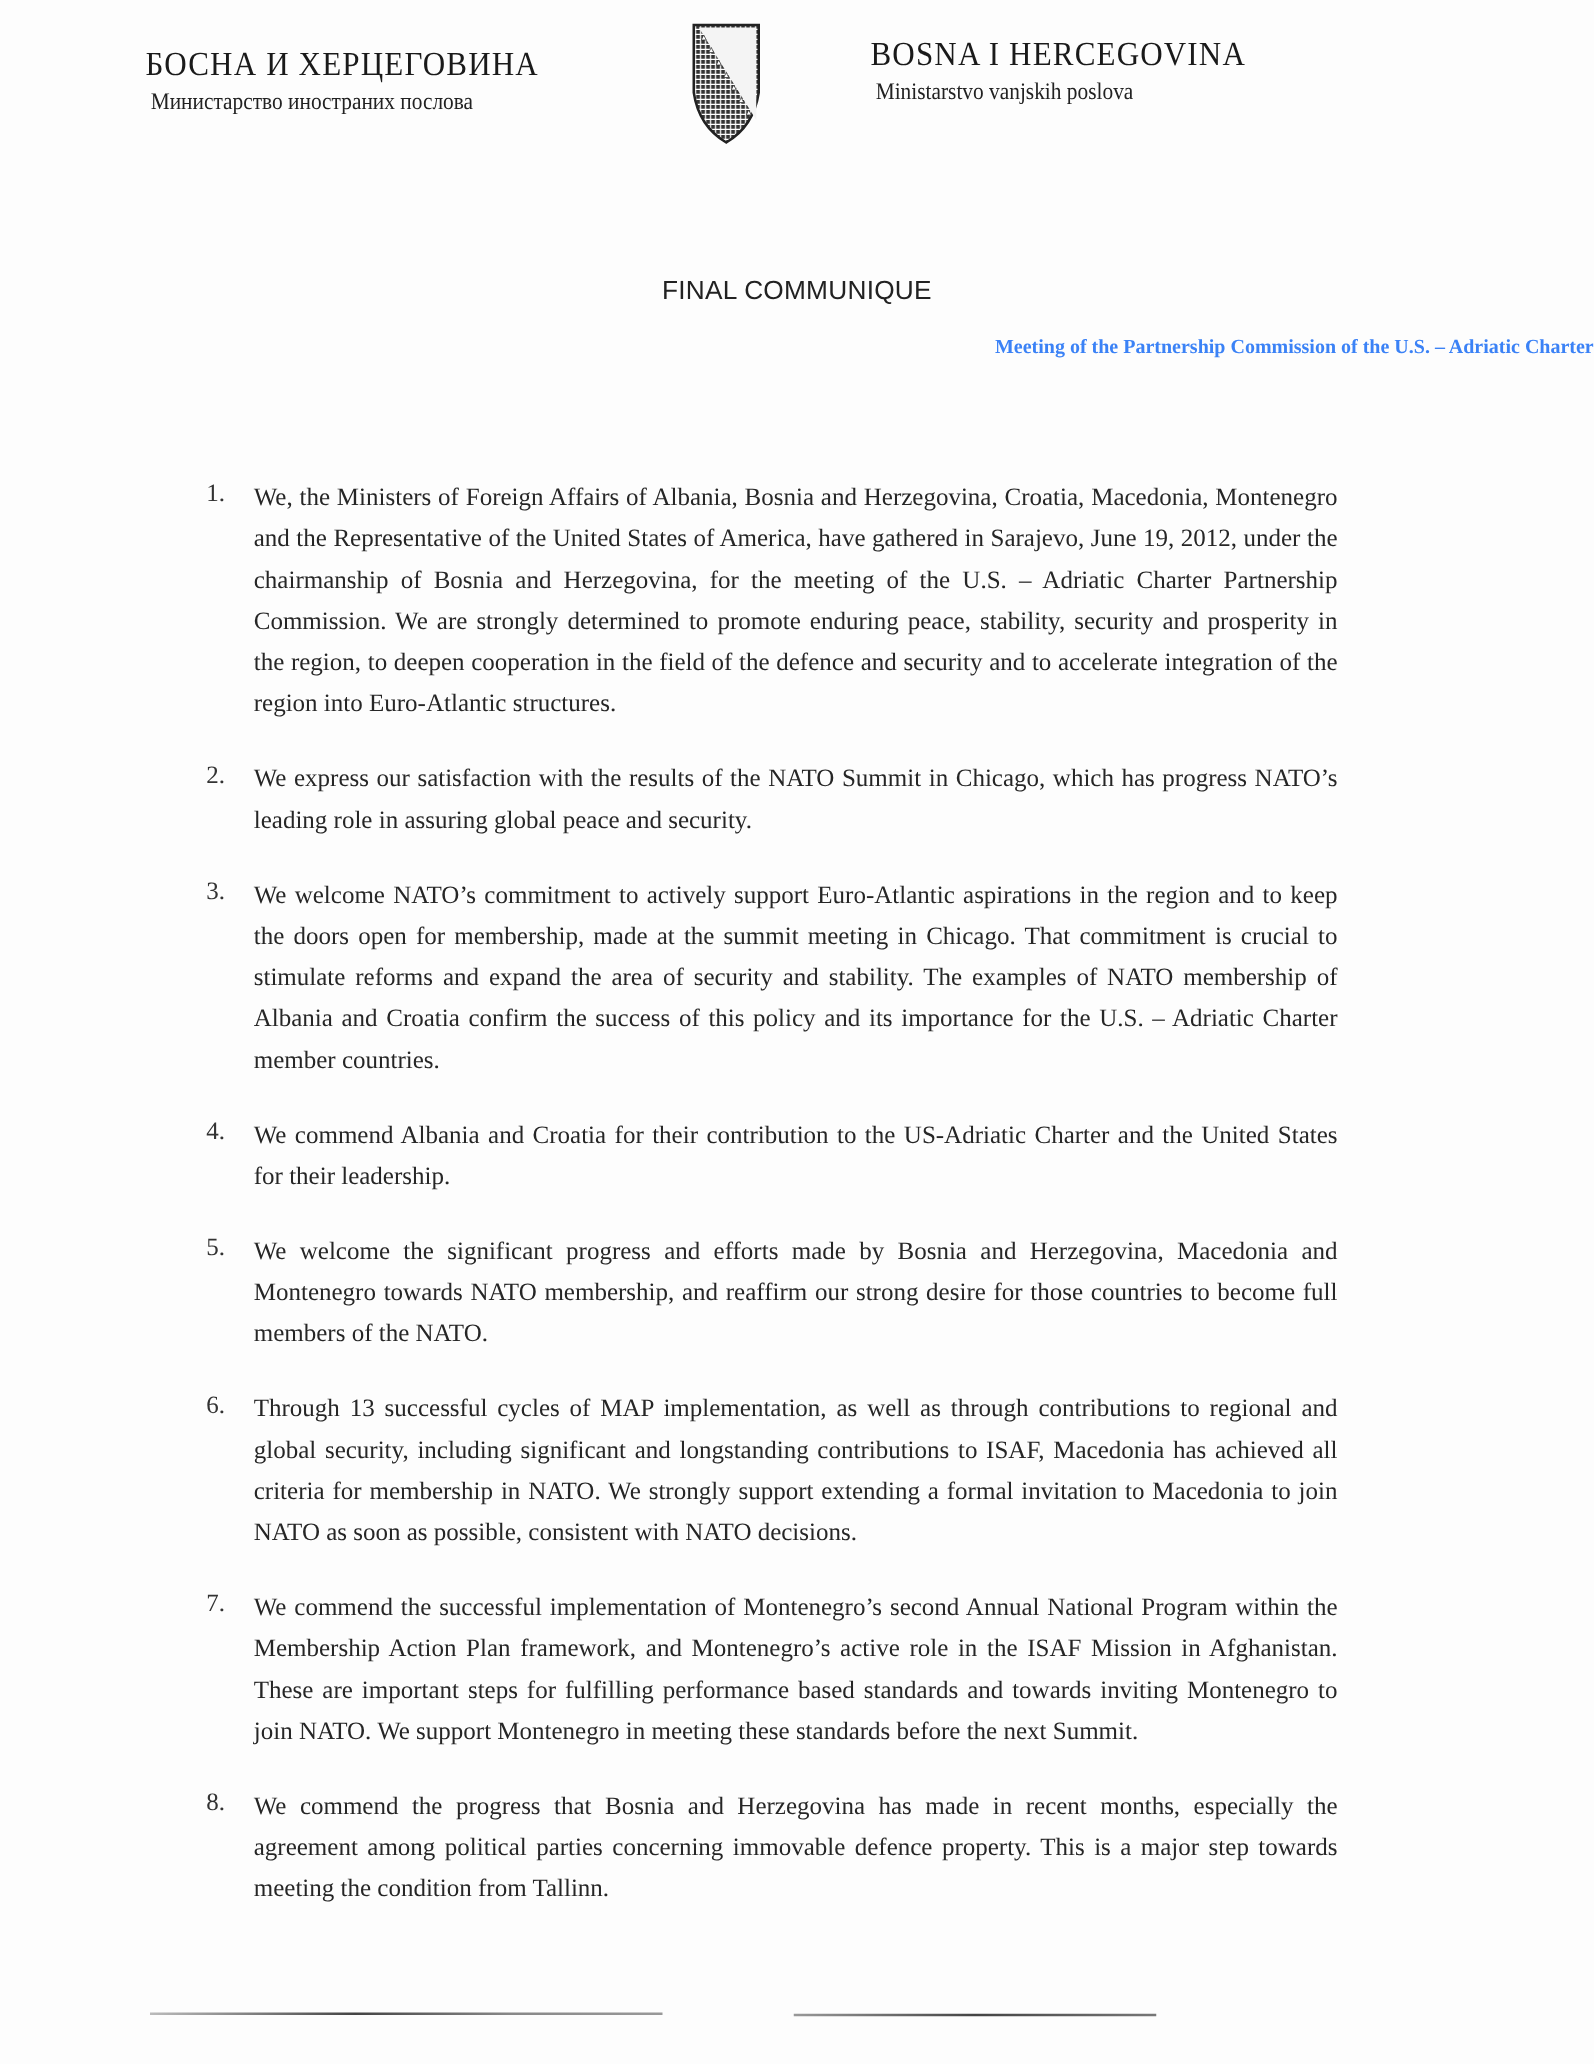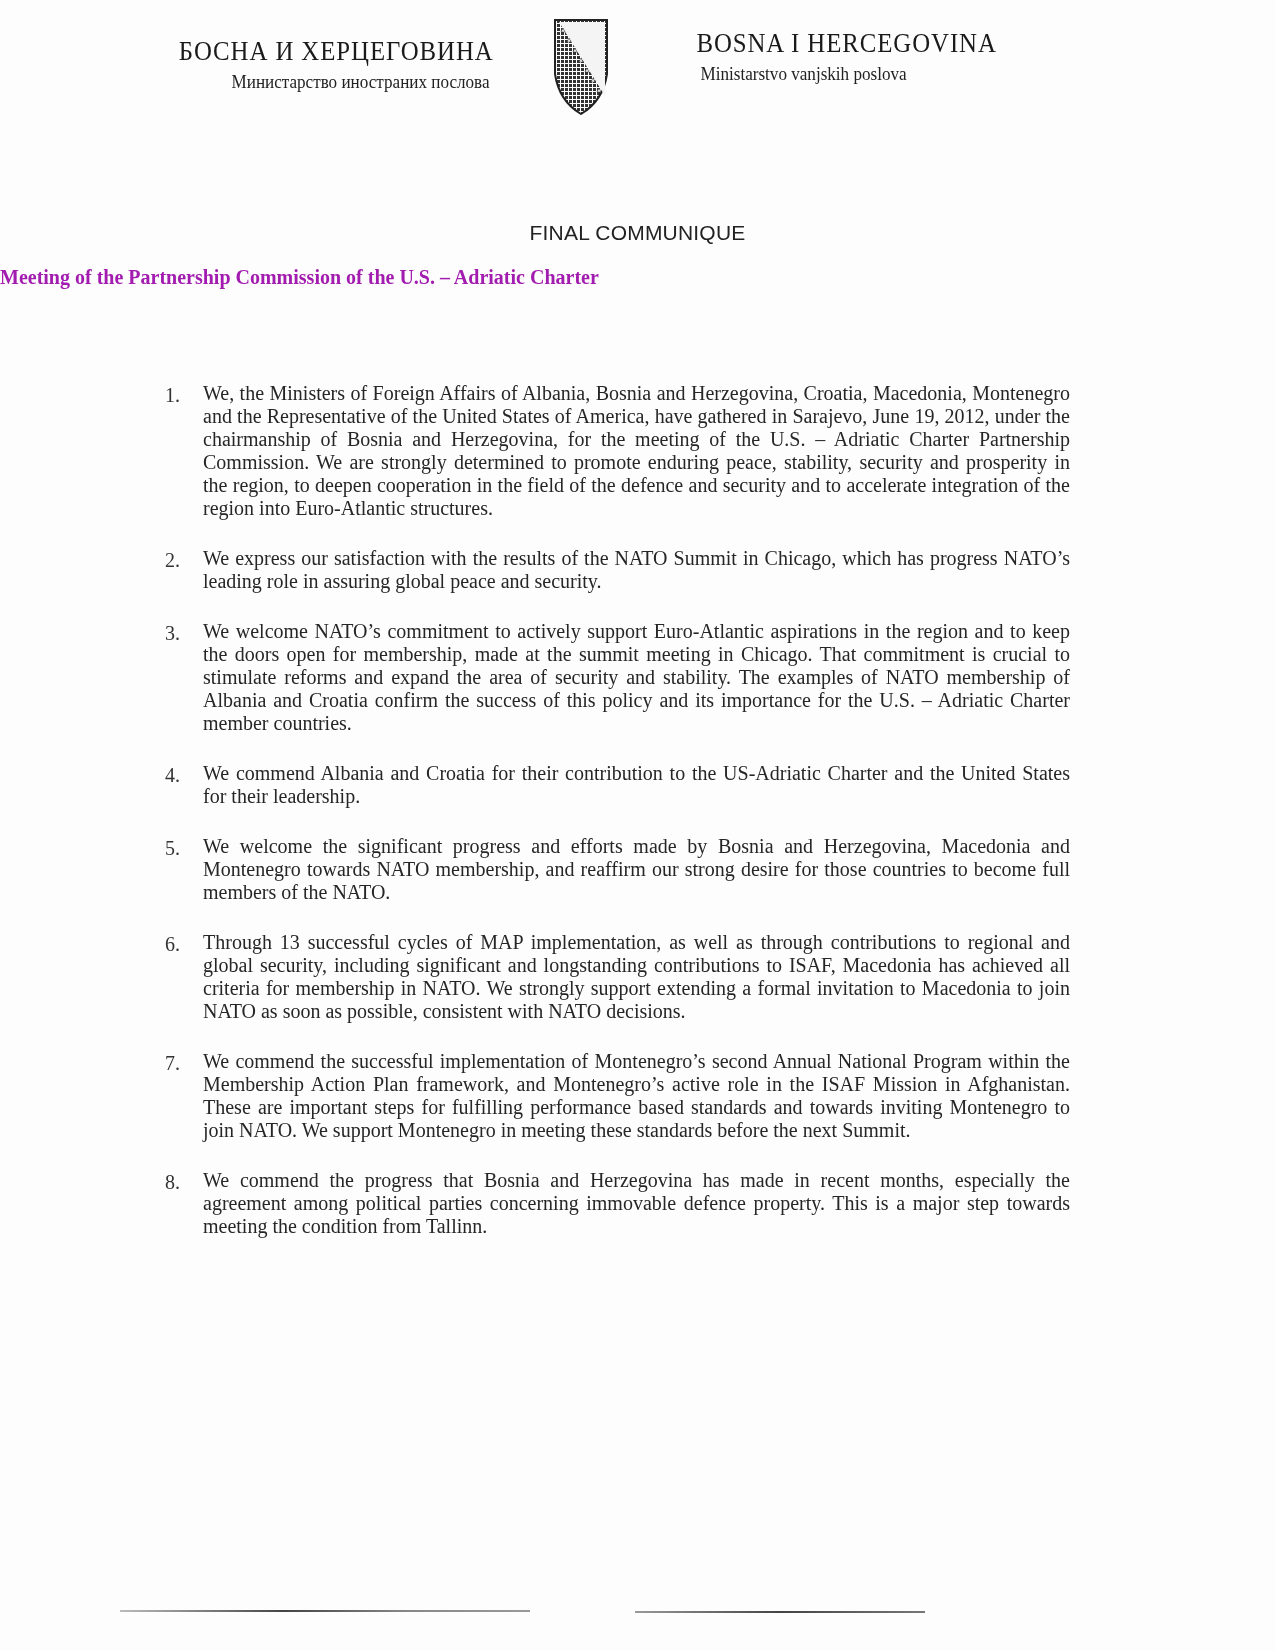--- a/index.html
+++ b/index.html
@@ -1,32 +1,32 @@
 <!DOCTYPE html>
 <html><head>
 <meta charset="utf-8">
 <style>
   html, body { margin: 0; padding: 0; }
   body {
     width: 1275px; height: 1651px; background: #fdfdfd; position: relative; overflow: hidden;
     font-family: "Liberation Serif", serif; color: #222;
   }
-  .hdr-left { position: absolute; left: 100px; top: 36px; width: 410px; text-align: right; }
+  .hdr-left { position: absolute; left: 100px; top: 36px; width: 410px; text-align: left; }
   .hdr-right { position: absolute; left: 680px; top: 28px; width: 410px; text-align: left; }
   .hdr-title { font-size: 27px; letter-spacing: 1px; color: #1a1a1a; transform: scaleX(0.92); display:block; }
   .hdr-sub { font-size: 19px; margin-top: 4px; color: #222; transform: scaleX(0.9); display:block; }
   .crest { position: absolute; left: 553px; top: 16px; width: 56px; height: 100px; }
   .title { position: absolute; top: 206px; left: 0; width: 1275px; text-align: center;
     font-family: "Liberation Sans", sans-serif; font-size: 21px; color: #222; letter-spacing: 0.2px; margin-top: 15px; }
-  .subtitle { position: absolute; top: 263px; left: 0; width: 1275px; text-align: left;
-    font-size: 20px; font-weight: bold; line-height: 29px; color: #a21caf; }
+  .subtitle { position: absolute; top: 263px; left: 0; width: 1275px; text-align: right;
+    font-size: 16px; font-weight: bold; line-height: 29px; color: #3b82f6; }
   .items { position: absolute; left: 165px; top: 382px; width: 905px; }
   .item { display: flex; margin-bottom: 27px; }
   .num { width: 38px; flex: 0 0 38px; font-size: 20px; line-height: 27.5px; color: #333; }
-  .txt { flex: 1; font-size: 20px; line-height: 23px; text-align: justify; color: #262626; }
+  .txt { flex: 1; font-size: 20px; line-height: 33px; text-align: justify; color: #262626; }
   .rule-l { position: absolute; left: 120px; top: 1610px; width: 410px; height: 2px; background: linear-gradient(90deg,#bbb,#444 40%,#888 70%,#999); }
   .rule-r { position: absolute; left: 635px; top: 1611px; width: 290px; height: 2px; background: linear-gradient(90deg,#999,#444 50%,#777); }
 </style>
 </head>
 <body>
 
 <div class="hdr-left">
   <span class="hdr-title">БОСНА И ХЕРЦЕГОВИНА</span>
   <span class="hdr-sub">Министарство иностраних послова</span>
 </div>

